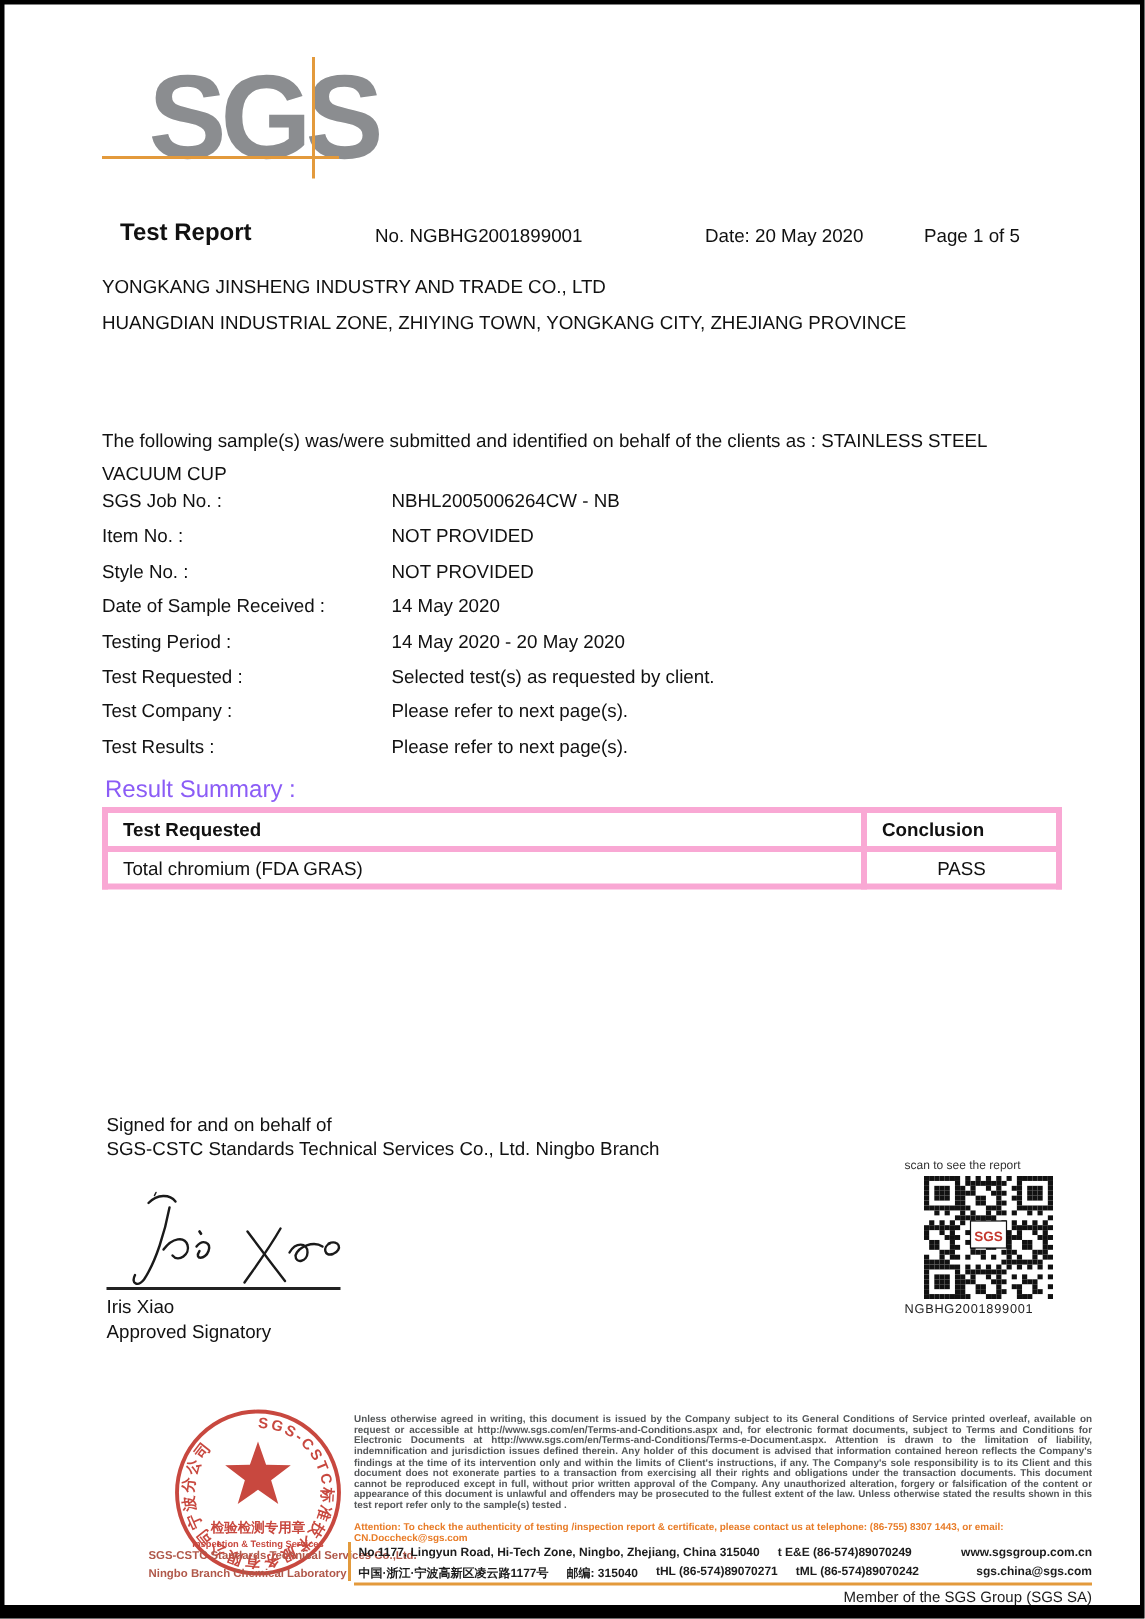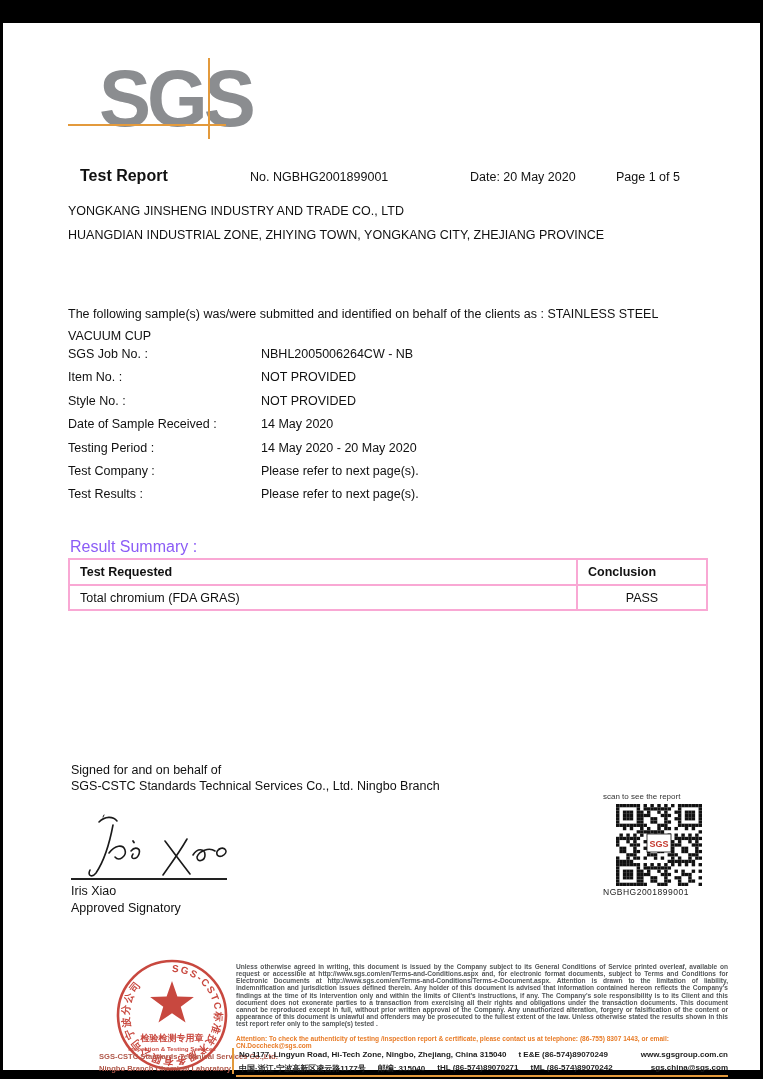--- a/index.html
+++ b/index.html
@@ -1,18 +1,18 @@
 <!DOCTYPE html>
 <html><head>
 <meta charset="utf-8">
 <style>
   * { margin:0; padding:0; box-sizing:border-box; }
   body { background:#2a2a2a; font-family:"Liberation Sans", sans-serif; }
   .frame { position:relative; width:763px; height:1079px; background:#000; margin:0 auto; overflow:hidden; }
-  .page { position:absolute; left:3px; top:3px; right:3px; bottom:9px; background:#fff;margin-top:20px; }
+  .page { position:absolute; left:3px; top:3px; right:3px; bottom:9px; background:#fff; }
 
   
   .logo-text { position:absolute; left:96px; top:36px; font-size:78px; font-weight:bold; color:#8b8d90; letter-spacing:-4px; font-family:"Liberation Sans", sans-serif; line-height:1; transform:scaleY(1.02); }
   .logo-hline { position:absolute; left:65px; top:101px; width:158px; height:2px; background:#e39a3c; }
   .logo-vline { position:absolute; left:205px; top:35px; width:2px; height:81px; background:#e39a3c; }
 
   
   .title { position:absolute; left:77px; top:144px; font-size:16px; font-weight:bold; color:#111; }
   .meta  { position:absolute; top:147px; font-size:12.5px; color:#111; }
 
@@ -21,21 +21,21 @@
   .intro { position:absolute; left:65px; top:280px; width:622px; font-size:12.5px; color:#111; line-height:22px; }
 
   .fields { position:absolute; left:65px; top:324px; width:640px; }
   .field-row { display:flex; height:23.4px; align-items:flex-start; }
   .field-label { width:193px; font-size:12.5px; color:#111; flex:none; }
   .field-value { font-size:12.5px; color:#111; }
 
   .summary-label { position:absolute; left:67px; top:515px; font-size:16px; color:#8b5cf6; }
 
   table.result { position:absolute; left:65px; top:535px; width:640px; border-collapse:collapse; }
-  table.result th, table.result td { border:2px solid #f9a8d4; font-size:12.5px; color:#111; padding:0 10px; }
+  table.result th, table.result td { border:4px solid #f9a8d4; font-size:12.5px; color:#111; padding:0 10px; }
   table.result { border:2px solid #111; }
   table.result th { height:26px; font-weight:bold; text-align:left; }
   table.result td { height:25px; font-weight:normal; }
   .col-conclusion { width:130px; text-align:center; }
 
   .sign-line { position:absolute; left:68px; font-size:12.5px; color:#111; }
   .signature-svg { position:absolute; left:66px; top:790px; }
   .sig-underline { position:absolute; left:68px; top:855px; width:156px; height:2px; background:#222; }
 
   
@@ -95,20 +95,24 @@
           <span class="field-label">Style No. :</span>
           <span class="field-value">NOT PROVIDED</span>
         </div>
       <div class="field-row">
           <span class="field-label">Date of Sample Received :</span>
           <span class="field-value">14 May 2020</span>
         </div>
       <div class="field-row">
           <span class="field-label">Testing Period :</span>
           <span class="field-value">14 May 2020 - 20 May 2020</span>
+        </div>
+      <div class="field-row">
+          <span class="field-label">Test Requested :</span>
+          <span class="field-value">Selected test(s) as requested by client.</span>
         </div>
       <div class="field-row">
           <span class="field-label">Test Company :</span>
           <span class="field-value">Please refer to next page(s).</span>
         </div>
       <div class="field-row">
           <span class="field-label">Test Results :</span>
           <span class="field-value">Please refer to next page(s).</span>
         </div>
     </div>

